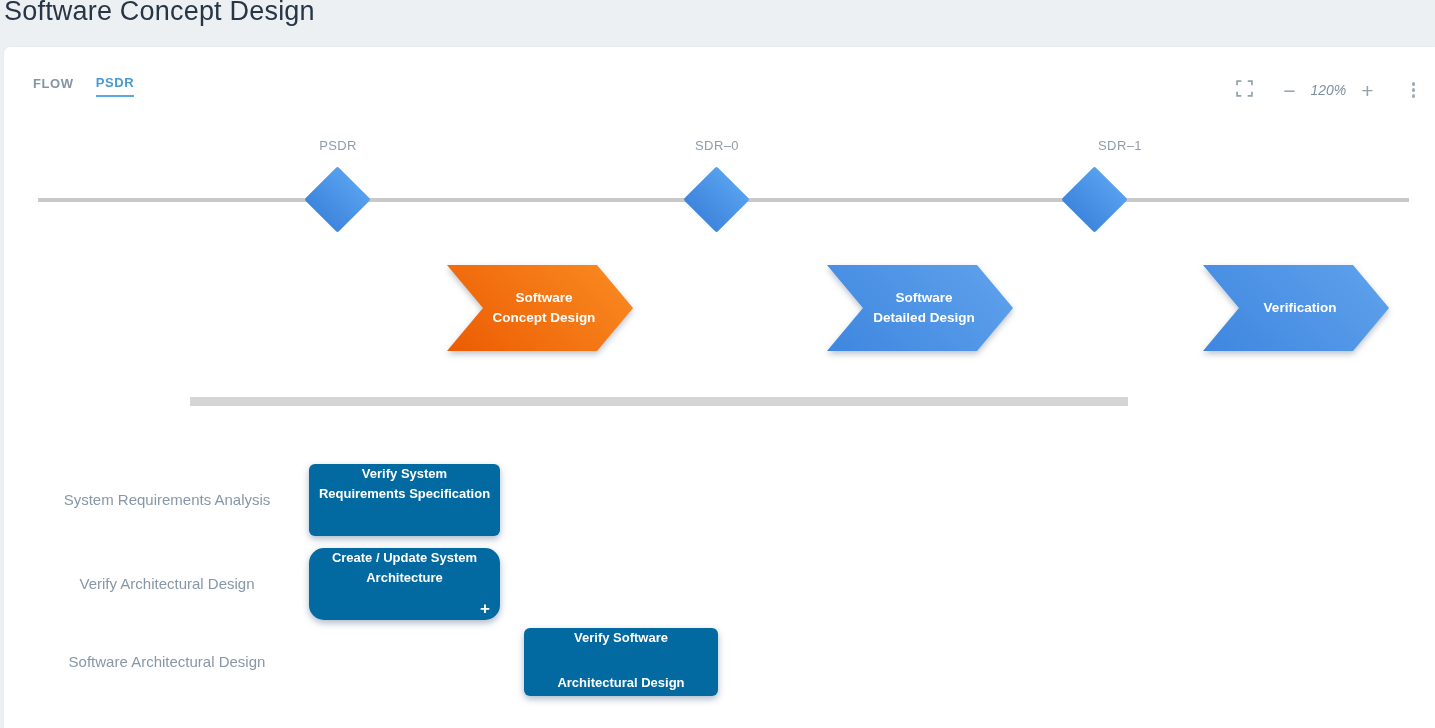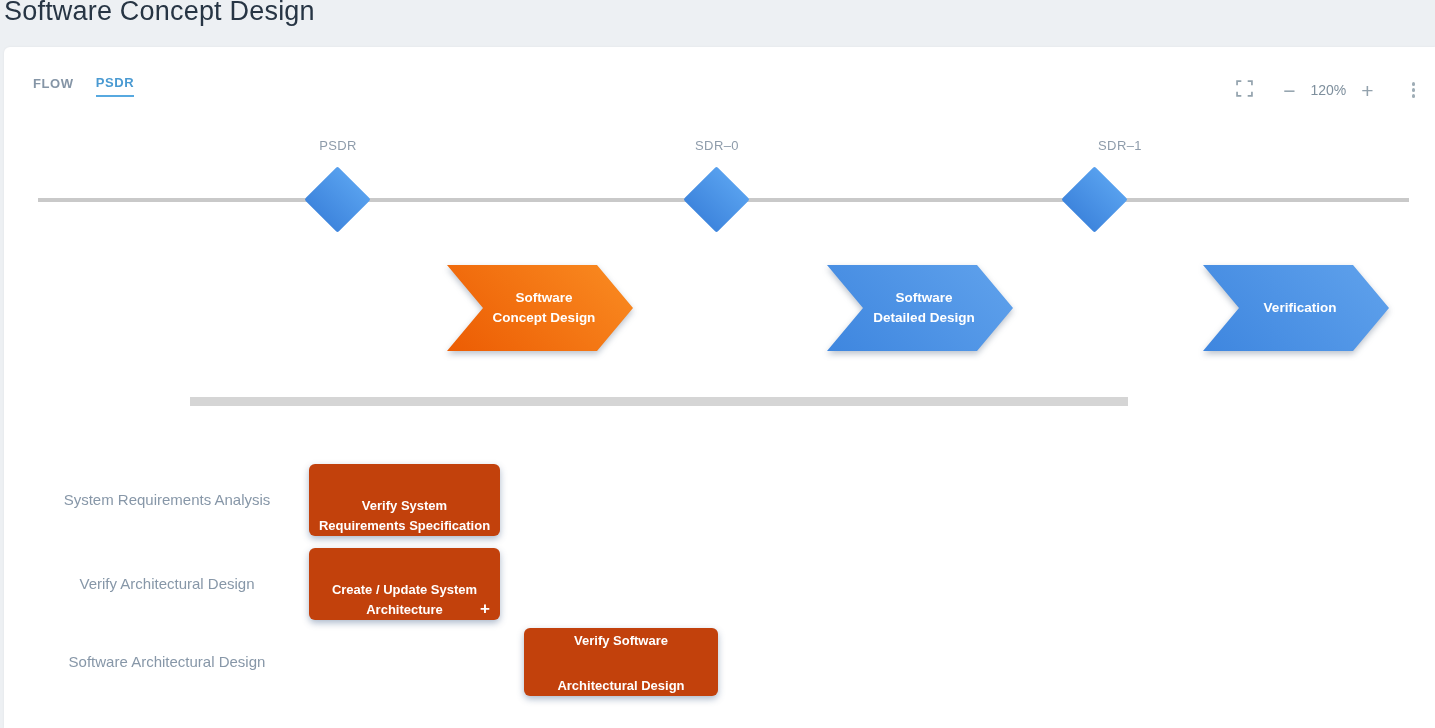--- a/index.html
+++ b/index.html
@@ -27,21 +27,21 @@
     color:#8595a6; padding-bottom:5px; cursor:pointer; background:none; border:none;
     font-family:"Liberation Sans", sans-serif;
   }
   .tab.active { color:#4a9ad2; border-bottom:2px solid #57a9e0; }
 
   
   .toolbar { position:absolute; right:16px; top:22px; display:flex; align-items:center; }
   .tool-btn { background:none; border:none; cursor:pointer; display:flex; align-items:center; justify-content:center; }
   .fullscreen-btn { margin-right:30px; }
   .zoom-out-btn, .zoom-in-btn { color:#93a2ad; font-size:21px; font-weight:400; line-height:1; }
-  .zoom-level { margin:13px 15px; font-size:14px; color:#7e8f9d; }
+  .zoom-level { margin:13px 15px; font-size:14px; color:#7e8f9d;font-style:italic; }
   .more-btn { margin-left:34px; flex-direction:column; gap:2.5px; padding:4px; }
   .more-btn i { width:3.5px; height:3.5px; border-radius:50%; background:#9fadb6; display:block; }
 
   
   .timeline-line { position:absolute; left:34px; top:151px; width:1371px; height:4px; background:#c9c9c9; }
   .milestone-label {
     position:absolute; top:91px; transform:translateX(-50%);
     font-size:13px; color:#8e9cab; letter-spacing:0.4px;
   }
   .diamond {
@@ -66,28 +66,28 @@
 
   
   .timeline-scrollbar { position:absolute; left:186px; top:350px; width:938px; height:9px; background:#d5d5d5; cursor:pointer; }
 
   
   .row-label {
     position:absolute; left:32px; width:262px; text-align:center;
     font-size:15px; color:#8797a8;
   }
   .task-card {
-    position:absolute; background:#c2410c; border-radius:6px; border:none;
+    position:absolute; background:#0369a1; border-radius:6px; border:none;
     color:#fff; font-size:13px; font-weight:600; line-height:20px; text-align:center;
-    display:flex; flex-direction:column; align-items:center; justify-content:flex-end;
+    display:flex; flex-direction:column; align-items:center; justify-content:flex-start;
     box-shadow:0 3px 7px rgba(70,100,140,0.45); cursor:pointer;
     font-family:"Liberation Sans", sans-serif;
   }
   .card-1 { left:305px; top:417px; width:191px; height:72px; }
-  .card-2 { left:305px; top:501px; width:191px; height:72px; }
+  .card-2 { left:305px; top:501px; width:191px; height:72px;border-radius:15px; }
   .card-3 { left:520px; top:581px; width:194px; height:68px;gap:25px; }
   .card-add {
     position:absolute; right:10px; bottom:3px;
     font-size:17px; font-weight:700; color:#fff; line-height:1;
   }
 </style>
 </head>
 <body>
 
 <h1 class="page-title">Software Concept Design</h1>

